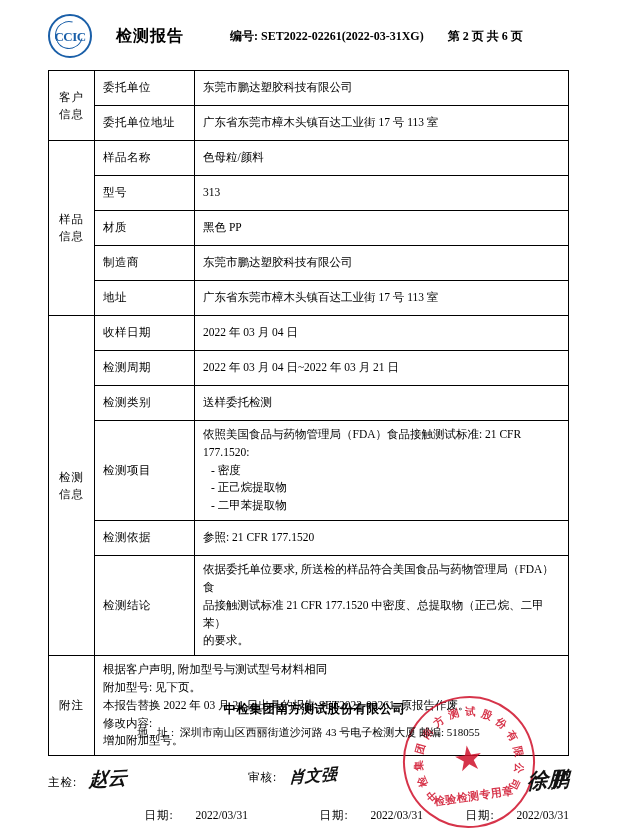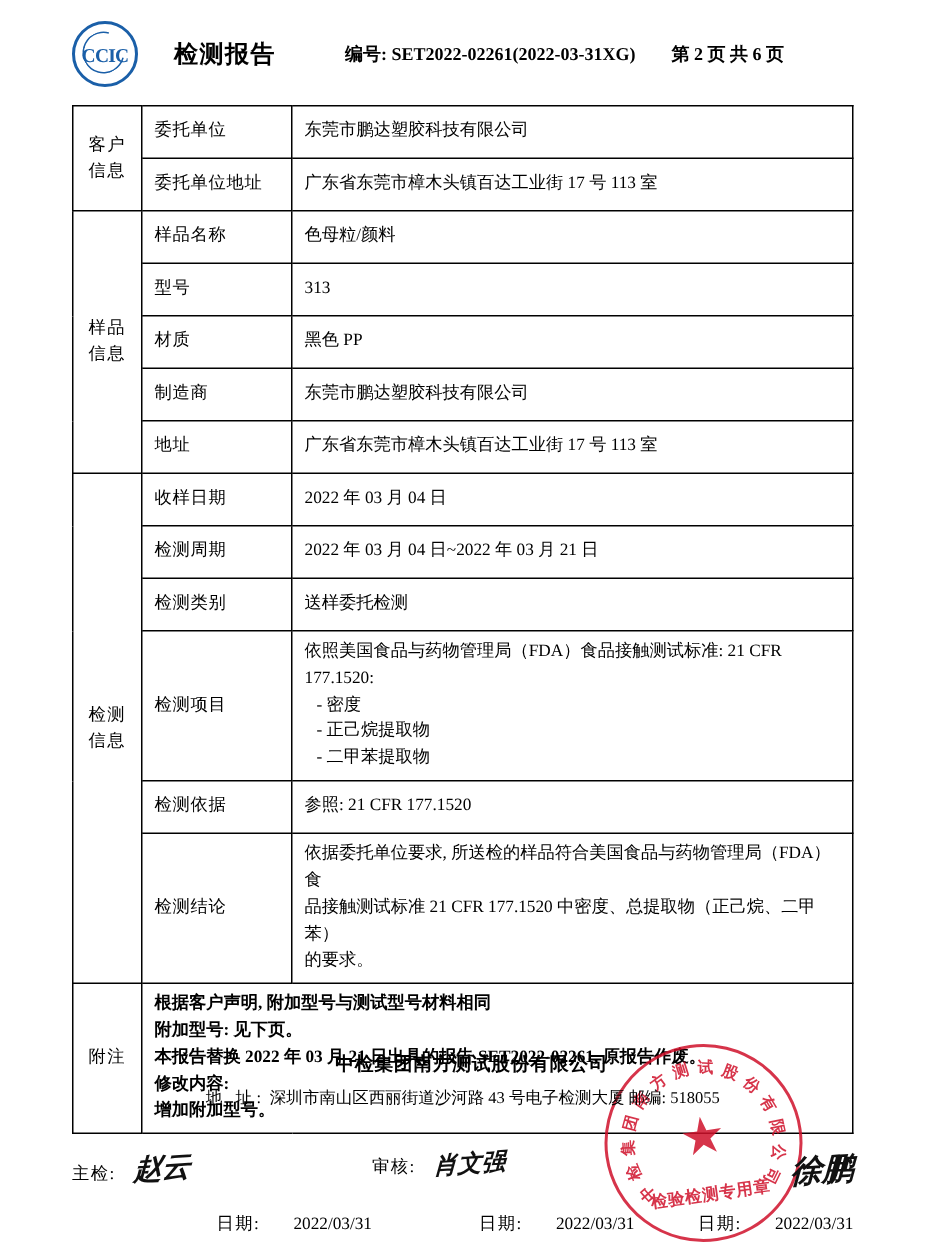--- a/index.html
+++ b/index.html
@@ -113,21 +113,20 @@
   .multi {
     line-height: 1.7;
   }
   .indent { padding-left: 8px; }
 
   
   td.notes {
     padding: 7px 10px;
     line-height: 1.85;
     position: relative;
-    font-weight: bold;
   }
   td.notes div { white-space: nowrap; }
 
   
   .sign-wrap {
     width: 521px;
     margin: 0 auto;
     position: relative;
   }
   .sign-row {

